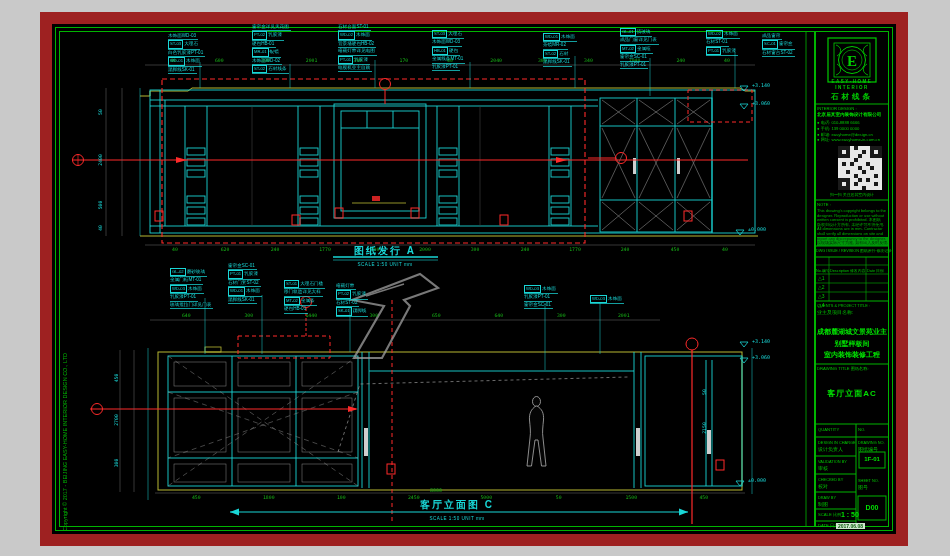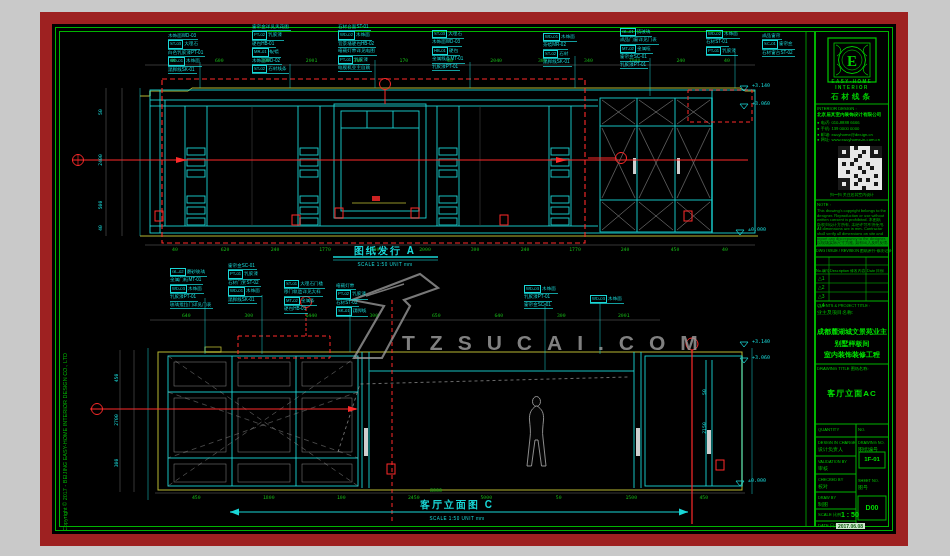--- a/index.html
+++ b/index.html
@@ -549,14 +549,13 @@
   <div class="tb tb-cn" style="left:858px;top:484px">图号</div>
   <div class="tb tb-small" style="left:818px;top:495px">DRAW BY</div>
   <div class="tb tb-cn" style="left:818px;top:501px">制图</div>
   <div class="tb box-val" style="left:858px;top:504px;width:28px;font-size:7px">D00</div>
 
   <div class="tb tb-label" style="left:818px;top:512px">SCALE 比例</div>
   <div class="tb scale-val" style="left:841px;top:511px">1 : 50</div>
   <div class="tb tb-label" style="left:818px;top:523px">DATE 日期</div>
   <div class="tb hl-date" style="left:836px;top:522.5px">2017.06.08</div>
 
-  <div class="wm-domain">TZSUCAI.COM</div>
 </div>
 
 </body></html>

